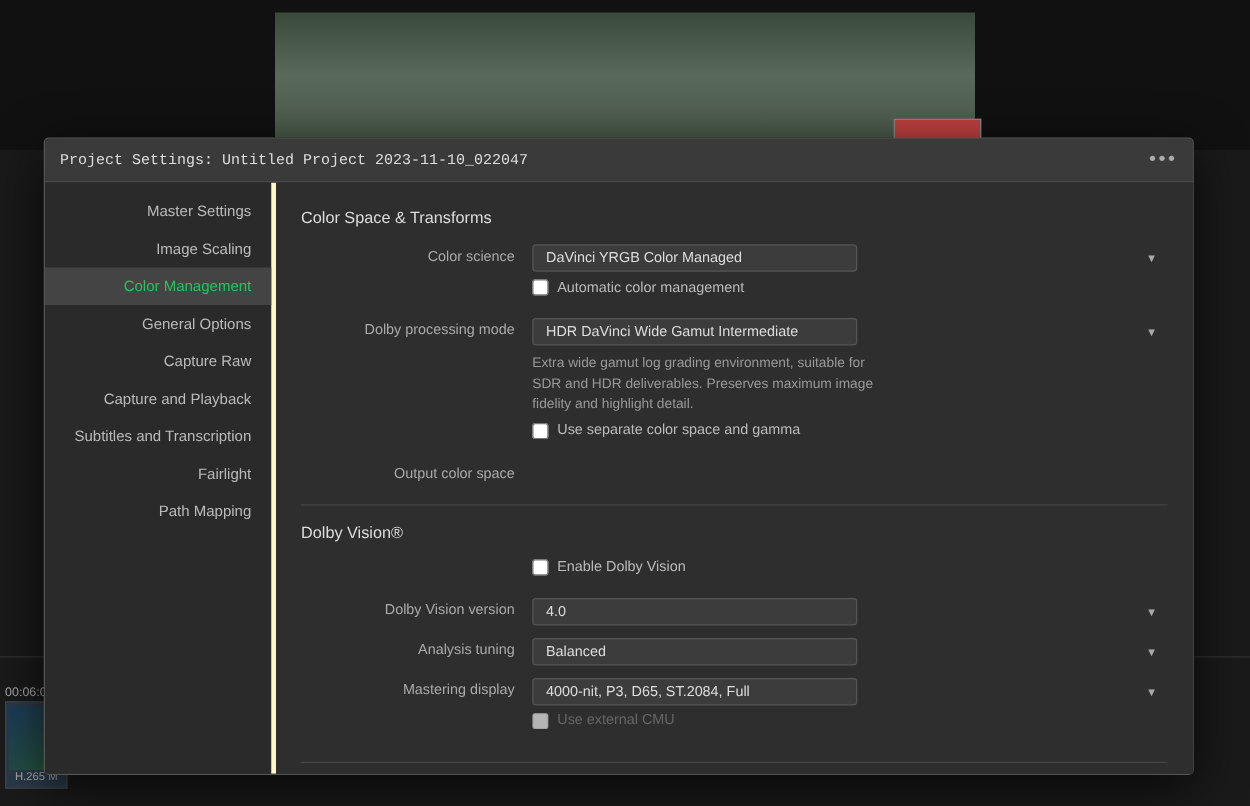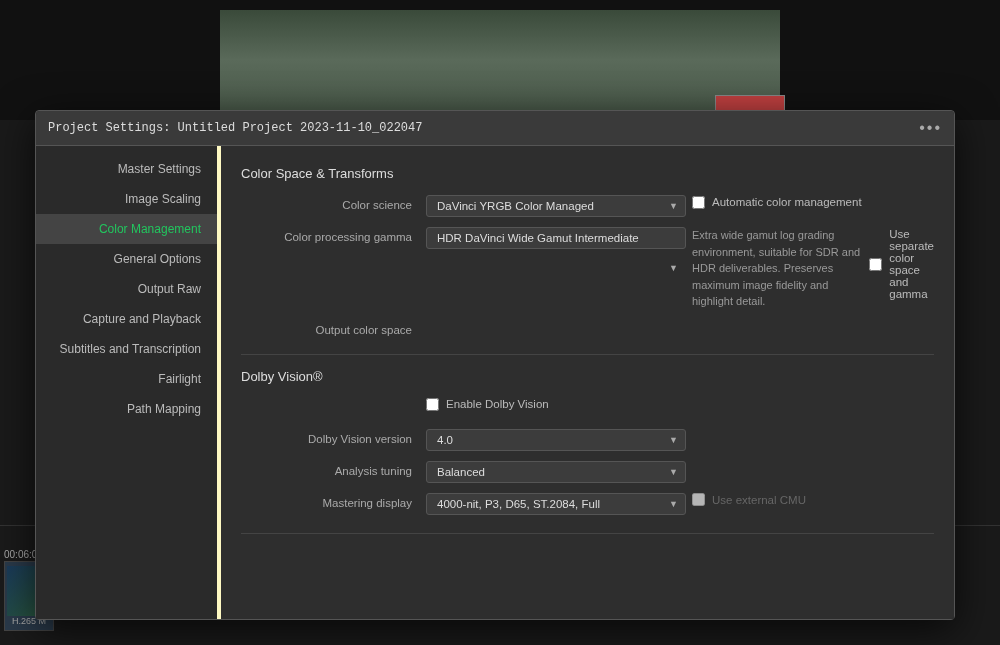--- a/index.html
+++ b/index.html
@@ -192,21 +192,21 @@
       text-align: right;
       padding-right: 14px;
       color: #aaa;
       font-size: 11.5px;
       padding-top: 4px;
       flex-shrink: 0;
     }
     .form-control-area {
       flex: 1;
       display: flex;
-      flex-direction: row;
+      flex-direction: column;
       gap: 6px;
     }
 
     
     .dropdown {
       background: #3c3c3c;
       border: 1px solid #555;
       border-radius: 3px;
       padding: 4px 28px 4px 10px;
       color: #ddd;
@@ -322,21 +322,21 @@
       <div class="nav-item">
         <span>Image Scaling</span>
       </div>
       <div class="nav-item active">
         <span>Color Management</span>
       </div>
       <div class="nav-item">
         <span>General Options</span>
       </div>
       <div class="nav-item">
-        <span>Output Raw</span>
+        <span>Capture Raw</span>
       </div>
       <div class="nav-item">
         <span>Capture and Playback</span>
       </div>
       <div class="nav-item">
         <span>Subtitles and Transcription</span>
       </div>
       <div class="nav-item">
         <span>Fairlight</span>
       </div>
@@ -357,21 +357,21 @@
               <select class="dropdown"><option>DaVinci YRGB Color Managed</option><option>DaVinci YRGB</option><option>DaVinci Wide Gamut</option></select>
             </div>
             <div class="checkbox-row">
               <input type="checkbox" style="">
               <span class="checkbox-label">Automatic color management</span>
             </div>
           </div>
         </div>
 
         <div class="form-row">
-          <div class="form-label">Color processing gamma</div>
+          <div class="form-label">Dolby processing mode</div>
           <div class="form-control-area">
             <div class="dropdown-wrapper">
               <select class="dropdown"><option>HDR DaVinci Wide Gamut Intermediate</option><option>DaVinci Wide Gamut Intermediate</option><option>SDR</option></select>
             </div>
             <div class="desc-text">Extra wide gamut log grading environment, suitable for SDR and HDR deliverables. Preserves maximum image fidelity and highlight detail.</div>
             <div class="checkbox-row">
               <input type="checkbox" style="">
               <span class="checkbox-label">Use separate color space and gamma</span>
             </div>
           </div>

